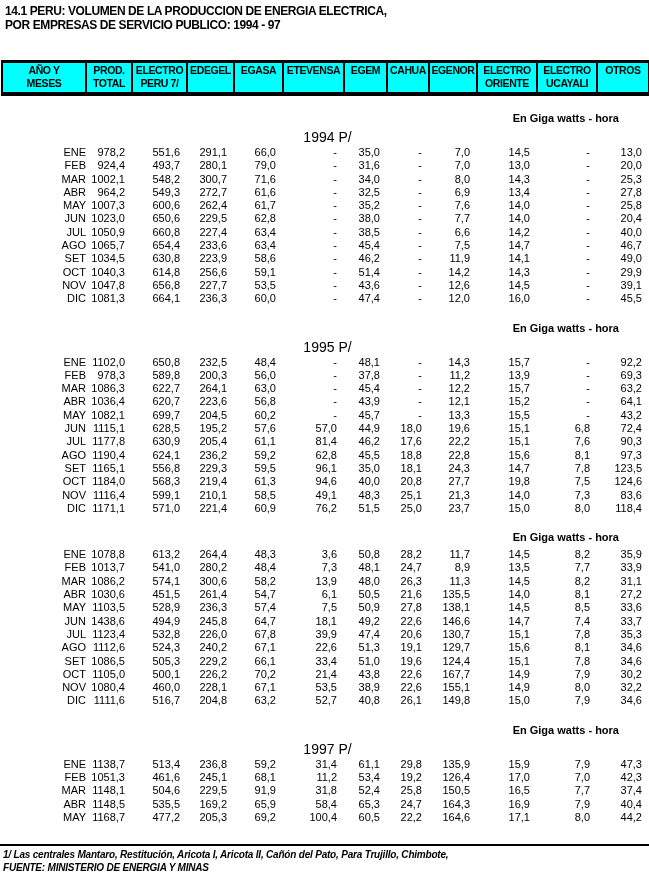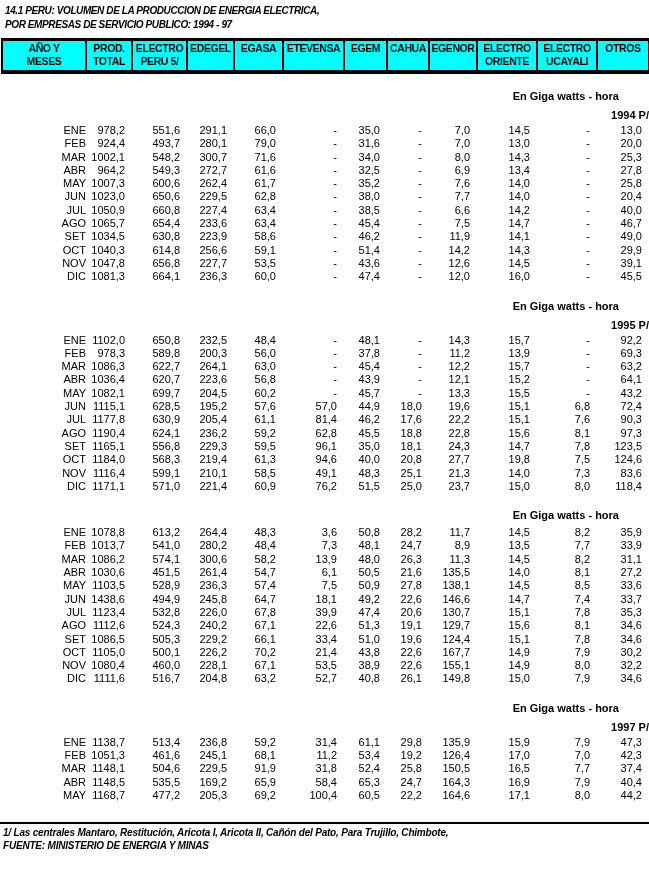--- a/index.html
+++ b/index.html
@@ -8,29 +8,28 @@
   .page {
     position: relative;
     width: 649px; height: 887px;
     background: #ffffff;
     font-family: "Liberation Sans", "DejaVu Sans", sans-serif;
     color: #000;
     overflow: hidden;
   }
   .title-block { padding: 4px 0 0 5px; }
   .title-line {
-    font-size: 10px; font-weight: bold; line-height: 14px;
+    font-size: 12px; font-weight: bold; line-height: 14px;
     letter-spacing: -0.4px;
-    font-style: italic;
   }
   table.main-table {
     border-collapse: collapse;
     table-layout: fixed;
     width: 647px;
-    margin-top: 6px;
+    margin-top: 28px;
     margin-left: 1px;
   }
   col.c0{width:84px} col.c1{width:46px} col.c2{width:55px} col.c3{width:47px}
   col.c4{width:49px} col.c5{width:61px} col.c6{width:43px} col.c7{width:42px}
   col.c8{width:48px} col.c9{width:60px} col.c10{width:60px} col.c11{width:52px}
   th.hdr-cell {
     background: var(--header-bg);
     border: 2px solid var(--border-color);
     border-top-width: 3px;
     border-bottom-width: 4px;
@@ -40,22 +39,22 @@
     line-height: 13px;
     letter-spacing: -0.4px;
     padding: 1px 0 2px 0;
   }
   td.unit-cell {
     text-align: right; font-weight: bold;
     font-size: 11px; line-height: 13px;
     padding: 16px 30px 4px 0;
   }
   td.year-cell {
-    text-align: right; font-weight: bold;
-    font-size: 11px; line-height: 13px;
+    text-align: center; font-weight: normal;
+    font-size: 14px; line-height: 13px;
     padding: 2px 0 2px 4px;
   }
   td.month-cell {
     text-align: right; font-size: 11px; line-height: 13.3px;
     padding-left: 5px; white-space: nowrap;
   }
   td.value-cell {
     text-align: right; font-size: 11px; line-height: 13.3px;
     padding-right: 7px; white-space: nowrap;
   }
@@ -102,21 +101,21 @@
           <th class="hdr-cell">
             <div>AÑO Y</div>
             <div>MESES</div>
           </th>
           <th class="hdr-cell">
             <div>PROD.</div>
             <div>TOTAL</div>
           </th>
           <th class="hdr-cell">
             <div>ELECTRO</div>
-            <div>PERU 5/</div>
+            <div>PERU 7/</div>
           </th>
           <th class="hdr-cell">
             <div>EDEGEL</div>
             <div></div>
           </th>
           <th class="hdr-cell">
             <div>EGASA</div>
             <div></div>
           </th>
           <th class="hdr-cell">

